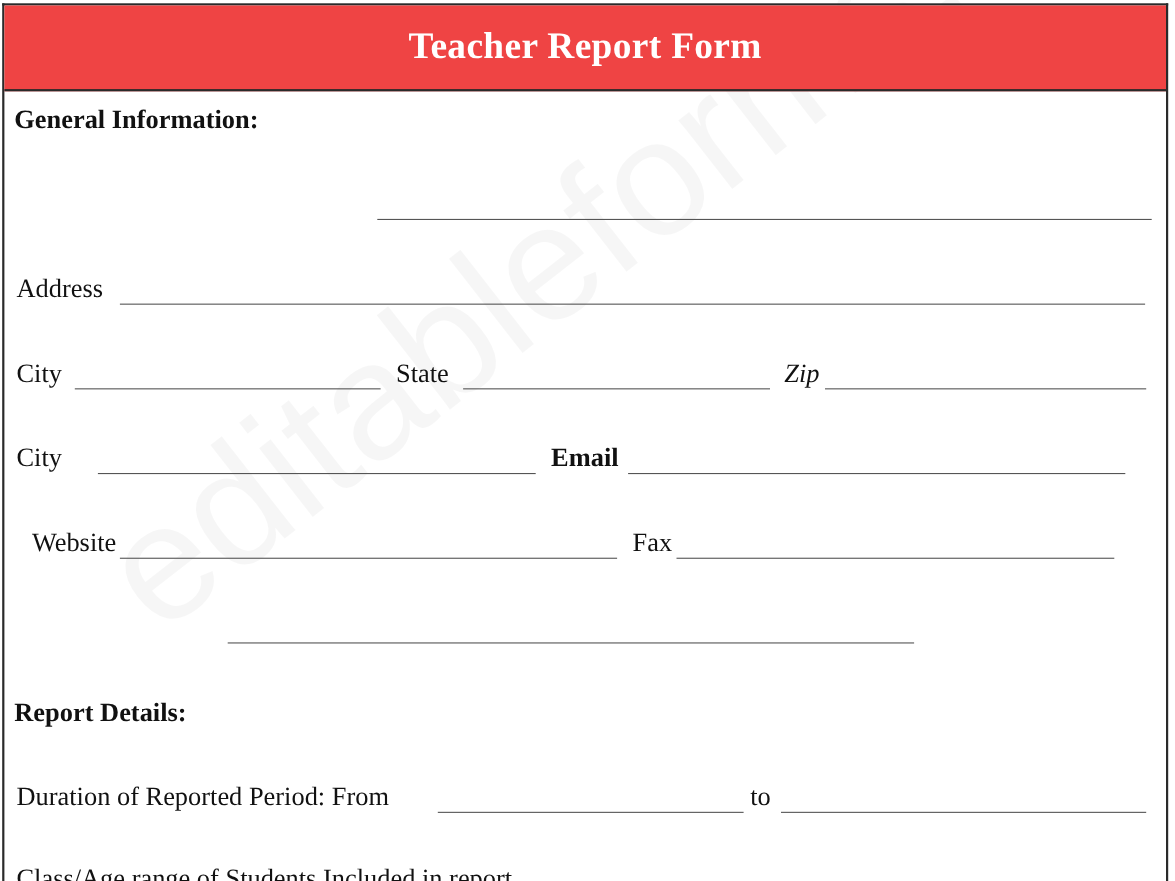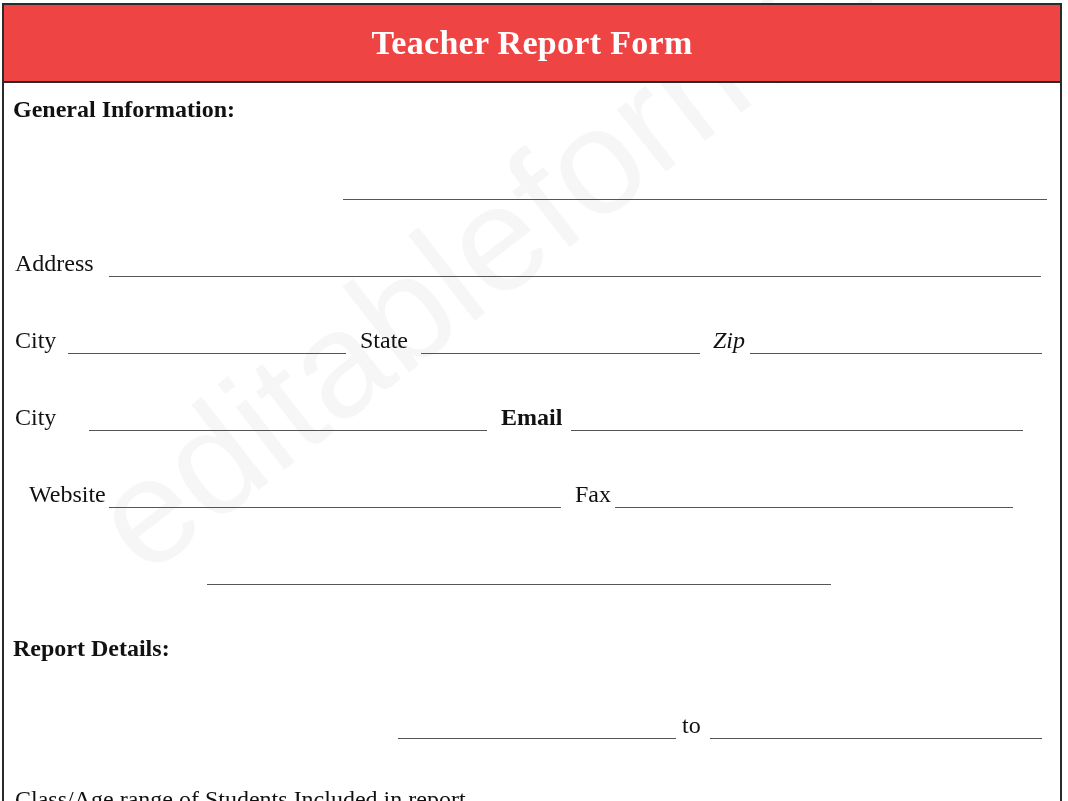--- a/index.html
+++ b/index.html
@@ -58,20 +58,21 @@
   <span class="line" style="left:602px; width:398px;"></span>
 </div>
 
 <div class="row" style="top:558px;">
   <span class="line" style="left:194px; width:624px;"></span>
 </div>
 
 <div class="section" style="top:635px;">Report Details:</div>
 
 <div class="row" style="top:712px;">
+  <span class="lbl" style="left:2px;">Duration of Reported Period: From</span>
   <span class="line" style="left:385px; width:278px;"></span>
   <span class="lbl" style="left:669px;">to</span>
   <span class="line" style="left:697px; width:332px;"></span>
 </div>
 
 <div class="row" style="top:786px;">
   <span class="lbl" style="left:2px;">Class/Age range of Students Included in report</span>
 </div>
 
 </body></html>

